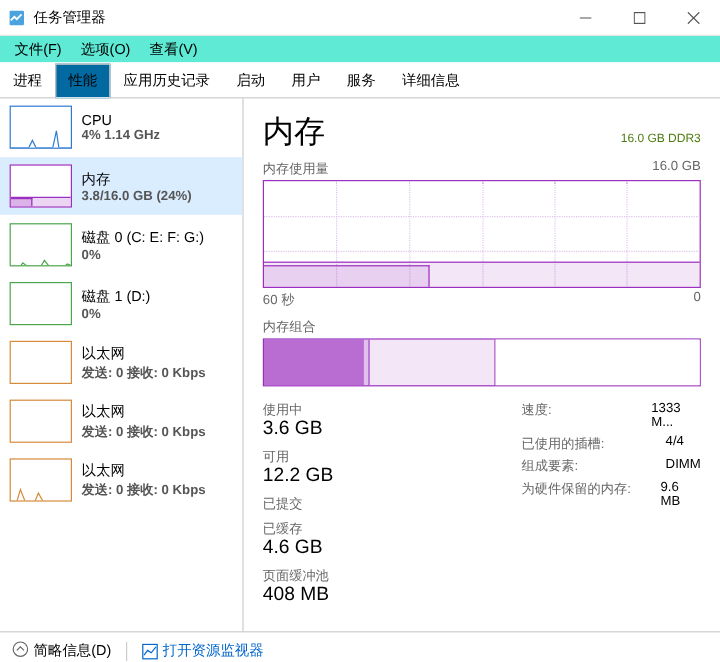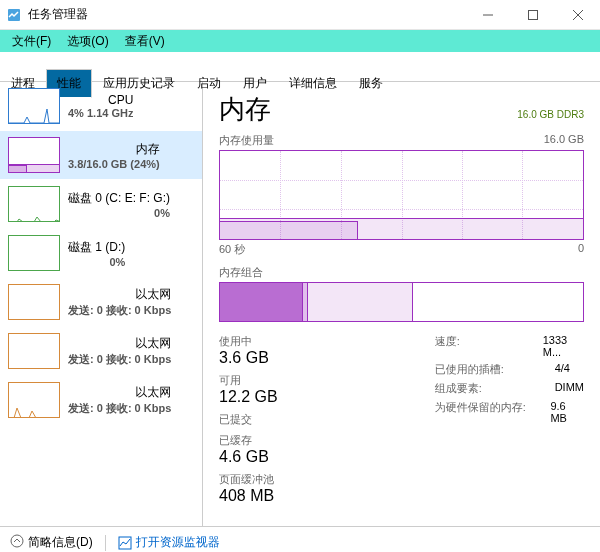--- a/index.html
+++ b/index.html
@@ -8,27 +8,27 @@
 .titlebar { height: 30px; background: #fff; display: flex; align-items: center; border-bottom: 1px solid #e5e5e5; }
 .titlebar .icon { width: 16px; height: 16px; margin: 0 6px; }
 .titlebar .title { flex: 1; font-size: 12px; }
 .winbtns { display: flex; }
 .winbtn { width: 45px; height: 30px; display: flex; align-items: center; justify-content: center; color: #555; }
 
 .menubar { height: 22px; display: flex; align-items: center; padding: 0 4px; background: #5eead4; }
 .menuitem { padding: 2px 8px; font-size: 12px; }
 
 .tabs { display: flex; border-bottom: 1px solid #ccc; background: #fff; }
-.tab { padding: 5px 10px; font-size: 12px; border: 1px solid transparent; position: relative; top: 17px; }
+.tab { padding: 5px 10px; font-size: 12px; border: 1px solid transparent; position: relative; top: 1px; }
 .tab.active { border: 1px solid #ccc; border-bottom: 1px solid #fff; background: #0369a1; }
 
 .content { display: flex; height: 444px; }
 
 .sidebar { width: 203px; border-right: 1px solid #ccc; overflow-y: auto; }
-.side-item { display: flex; padding: 6px 8px; gap: 8px; border-bottom: 1px solid #fff; cursor: pointer; text-align: right; }
+.side-item { display: flex; padding: 6px 8px; gap: 8px; border-bottom: 1px solid #fff; cursor: pointer; }
 .side-item.selected { background: #d9edff; }
 .thumb { width: 52px; height: 36px; border: 1px solid; flex-shrink: 0; background: #fff; position: relative; overflow: hidden; }
 .thumb-cpu { border-color: #2e7bcf; }
 .thumb-mem { border-color: #9b2fbf; }
 .thumb-disk { border-color: #4ca64c; }
 .thumb-eth { border-color: #d68a3a; }
 .side-text { display: flex; flex-direction: column; justify-content: center; overflow: hidden; }
 .side-title { font-size: 12px; white-space: nowrap; }
 .side-sub { font-size: 11px; color: #555; white-space: nowrap; font-weight: bold; }
 
@@ -105,22 +105,22 @@
   <div class="menuitem">选项(O)</div>
   <div class="menuitem">查看(V)</div>
 </div>
 
 <div class="tabs">
   <div class="tab">进程</div>
   <div class="tab active">性能</div>
   <div class="tab">应用历史记录</div>
   <div class="tab">启动</div>
   <div class="tab">用户</div>
+  <div class="tab">服务</div>
   <div class="tab">详细信息</div>
-  <div class="tab">服务</div>
 </div>
 
 <div class="content">
   <div class="sidebar">
 
     <div class="side-item">
       <div class="thumb thumb-cpu">
         <svg width="52" height="36">
             <polyline points="0,34 15,34 18,28 21,34 35,34 38,20 40,34 52,34" stroke="#2e7bcf" fill="none" stroke-width="1"></polyline>
           </svg>

